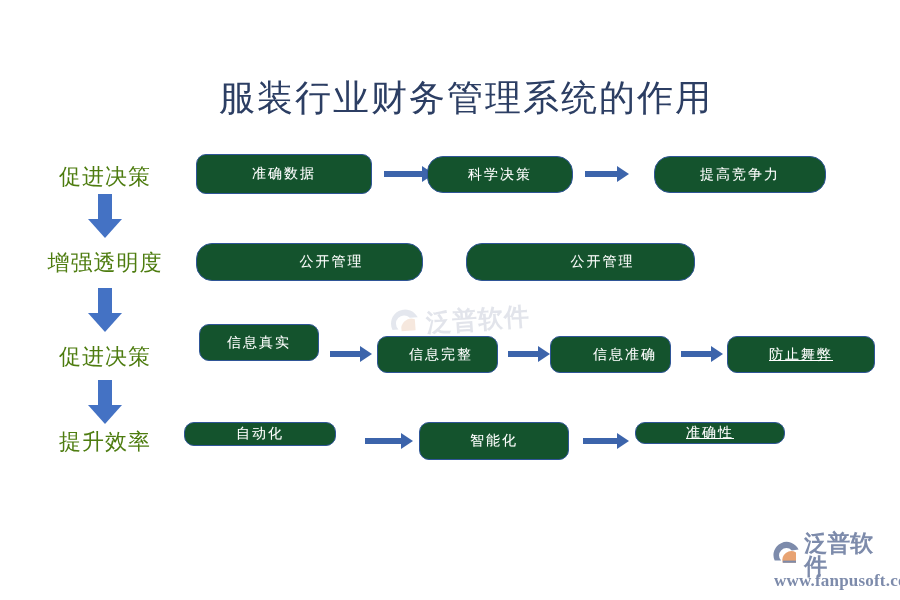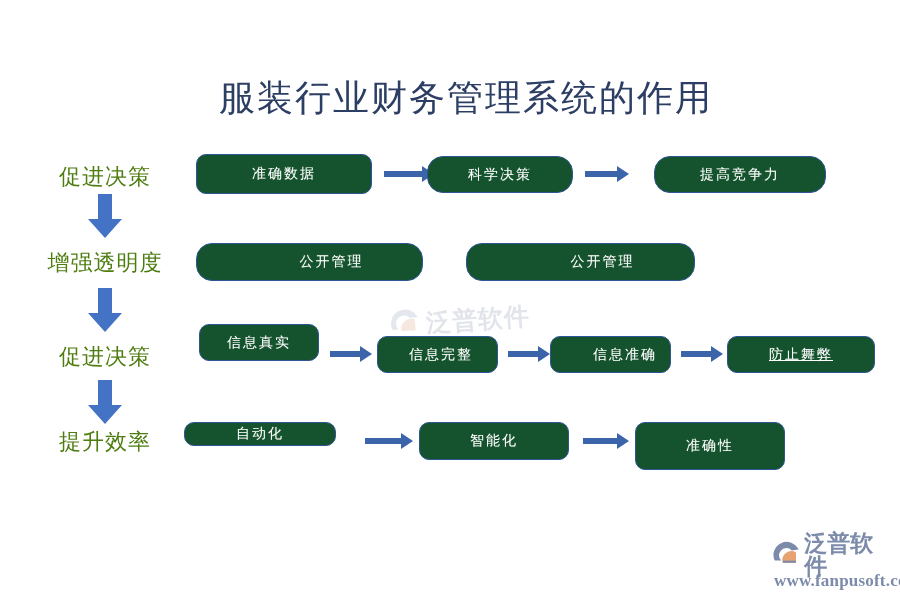--- a/index.html
+++ b/index.html
@@ -255,21 +255,21 @@
     <div class="tip"></div>
   </div>
 
   <div class="node r-md" style="left:419px; top:422px; width:150px; height:38px;">智能化</div>
 
   <div class="h-arrow" style="left:583px; top:433px; width:46px;">
     <div class="bar" style="width:36px;"></div>
     <div class="tip"></div>
   </div>
 
-  <div class="node r-md" style="left:635px; top:422px; width:150px; height:48px;">准确性</div>
+  <div class="node r-md" style="left:635px; top:422px; width:150px; height:22px;text-decoration:underline;">准确性</div>
 
   <div id="watermark">
     <svg width="34" height="34" viewBox="0 0 34 34">
       <path d="M4 22 A14 14 0 0 1 30 11 L22 11 A8 8 0 0 0 10 22 Z" fill="#8a97b3"></path>
       <path d="M13 24 A10 10 0 0 1 27 13 L27 24 Z" fill="#d79a6e"></path>
     </svg>
     <span class="wm-text">泛普软件</span>
   </div>
 
   <div id="brand-logo">

